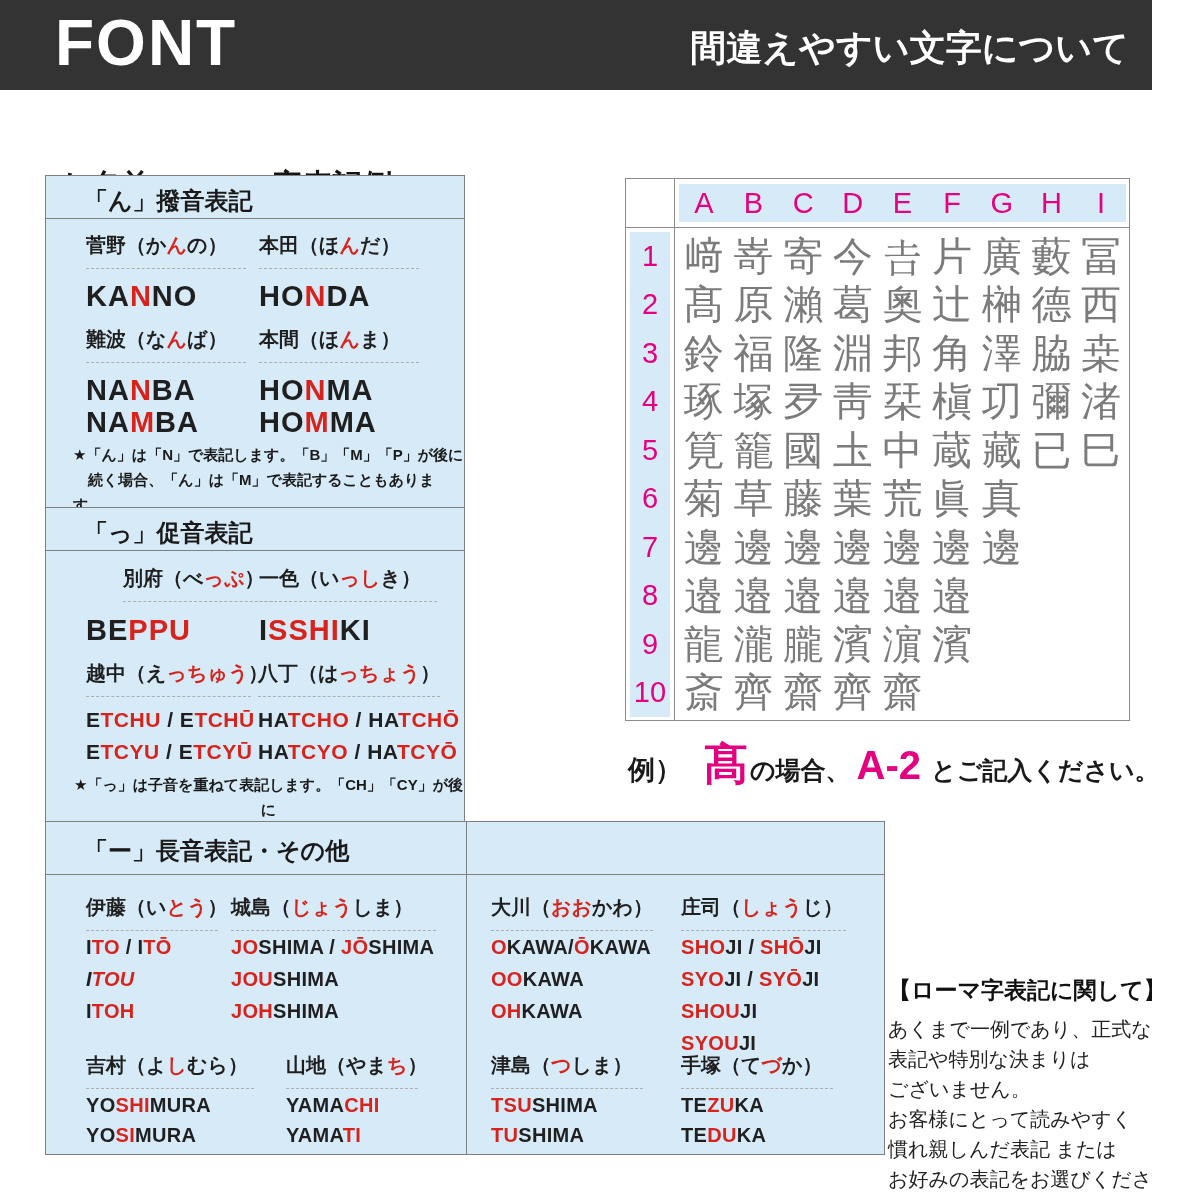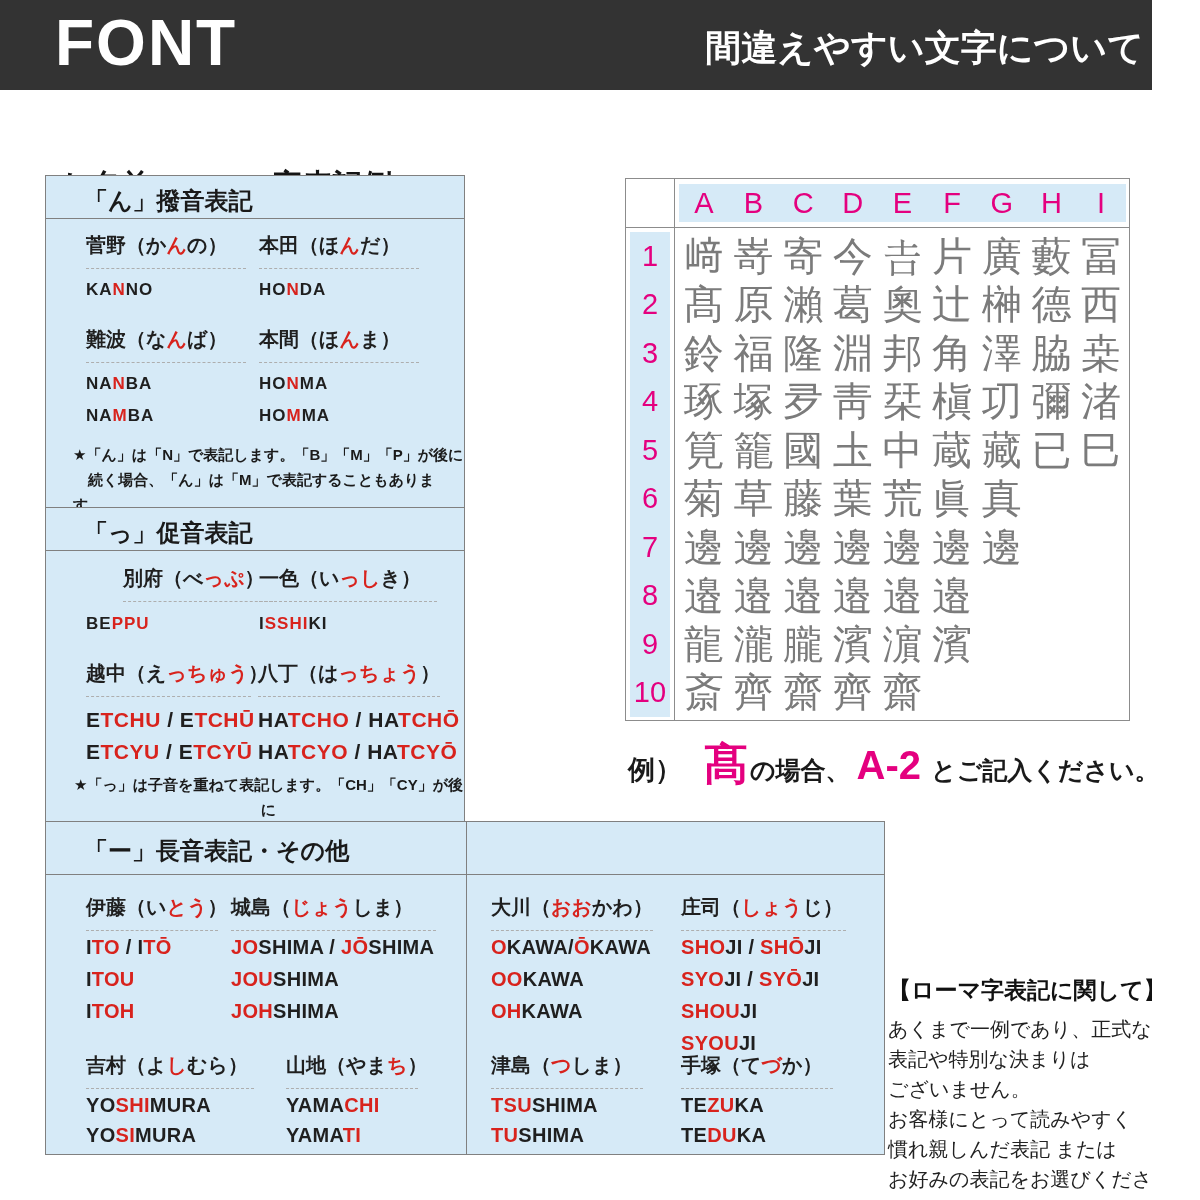--- a/index.html
+++ b/index.html
@@ -4,31 +4,31 @@
 <style>
   html,body{margin:0;padding:0;background:#fff;}
   #canvas{
     position:relative;width:1152px;height:1200px;background:#ffffff;
     font-family:"Liberation Sans","DejaVu Sans",sans-serif;overflow:hidden;
     color:#1f1f1f;
   }
   
   .header-bar{position:absolute;left:0;top:0;width:1200px;height:90px;background:#333333;}
   .logo{position:absolute;left:55px;top:6px;font-size:64px;font-weight:800;color:#ffffff;letter-spacing:2px;}
-  .header-title{position:absolute;right:56px;top:24px;font-size:36px;font-weight:700;color:#ffffff;}
+  .header-title{position:absolute;right:71px;top:24px;font-size:36px;font-weight:700;color:#ffffff;}
   
   .col-heading{position:absolute;font-size:30px;font-weight:800;color:#141414;white-space:nowrap;}
   
   .panel{position:absolute;background:#d6eaf7;border:1px solid #808080;box-sizing:border-box;}
   .sec-head{position:absolute;left:0;top:0;right:0;border-bottom:1px solid #808080;box-sizing:border-box;}
   .sec-head span{position:absolute;left:38px;top:9px;font-size:24px;font-weight:800;color:#1a1a1a;white-space:nowrap;}
   .vdiv{position:absolute;top:0;bottom:0;width:1px;background:#808080;}
   .name{position:absolute;font-size:20px;font-weight:700;white-space:nowrap;
         padding-bottom:9px;border-bottom:1px dashed #aeaeae;}
-  .rom{position:absolute;font-size:17px;font-weight:700;letter-spacing:1px;white-space:nowrap;}
+  .rom{position:absolute;font-size:29px;font-weight:700;letter-spacing:1px;white-space:nowrap;}
   .rom.sm{font-size:21px;letter-spacing:0.5px;}
   .rom.xs{font-size:20px;letter-spacing:0.3px;}
   .panel-note{position:absolute;font-size:15px;font-weight:700;color:#1a1a1a;
               line-height:25px;white-space:pre-line;}
   .seg-k{color:#1f1f1f;} .seg-r{color:#d8231d;}
   
   .ktable{position:absolute;left:625px;top:178px;width:505px;height:543px;
           border:1px solid #8c8c8c;box-sizing:border-box;background:#fff;}
   .ktable .vline{position:absolute;left:48px;top:0;bottom:0;width:1px;background:#8c8c8c;}
   .ktable .hline{position:absolute;left:0;right:0;top:48px;height:1px;background:#8c8c8c;}
@@ -106,21 +106,21 @@
   <div class="panel" style="left:45px;top:821px;width:840px;height:334px;">
     <div class="sec-head" style="height:53px;">
       <span style="top:13px;">「ー」長音表記・その他</span>
     </div>
     <div class="vdiv" style="left:420px;"></div>
 
     <div class="name" style="left:40px;top:72px;width:132px;"><span class="seg-k">伊藤（い</span><span class="seg-r">とう</span><span class="seg-k">）</span></div>
     <div class="name" style="left:185px;top:72px;width:205px;"><span class="seg-k">城島（</span><span class="seg-r">じょう</span><span class="seg-k">しま）</span></div>
     <div class="rom xs" style="left:40px;top:114px;"><span class="seg-k">I</span><span class="seg-r">TO</span><span class="seg-k"> / </span><span class="seg-k">I</span><span class="seg-r">TŌ</span></div>
     <div class="rom xs" style="left:185px;top:114px;"><span class="seg-r">JO</span><span class="seg-k">SHIMA</span><span class="seg-k"> / </span><span class="seg-r">JŌ</span><span class="seg-k">SHIMA</span></div>
-    <div class="rom xs" style="left:40px;top:146px;"><span class="seg-k">I</span><span class="seg-r">TOU</span></div>
+    <div class="rom xs" style="left:40px;top:146px;font-style:italic;"><span class="seg-k">I</span><span class="seg-r">TOU</span></div>
     <div class="rom xs" style="left:185px;top:146px;"><span class="seg-r">JOU</span><span class="seg-k">SHIMA</span></div>
     <div class="rom xs" style="left:40px;top:178px;"><span class="seg-k">I</span><span class="seg-r">TOH</span></div>
     <div class="rom xs" style="left:185px;top:178px;"><span class="seg-r">JOH</span><span class="seg-k">SHIMA</span></div>
     <div class="name" style="left:40px;top:230px;width:168px;"><span class="seg-k">吉村（よ</span><span class="seg-r">し</span><span class="seg-k">むら）</span></div>
     <div class="name" style="left:240px;top:230px;width:132px;"><span class="seg-k">山地（やま</span><span class="seg-r">ち</span><span class="seg-k">）</span></div>
     <div class="rom xs" style="left:40px;top:272px;"><span class="seg-k">YO</span><span class="seg-r">SHI</span><span class="seg-k">MURA</span></div>
     <div class="rom xs" style="left:240px;top:272px;"><span class="seg-k">YAMA</span><span class="seg-r">CHI</span></div>
     <div class="rom xs" style="left:40px;top:302px;"><span class="seg-k">YO</span><span class="seg-r">SI</span><span class="seg-k">MURA</span></div>
     <div class="rom xs" style="left:240px;top:302px;"><span class="seg-k">YAMA</span><span class="seg-r">TI</span></div>
 

